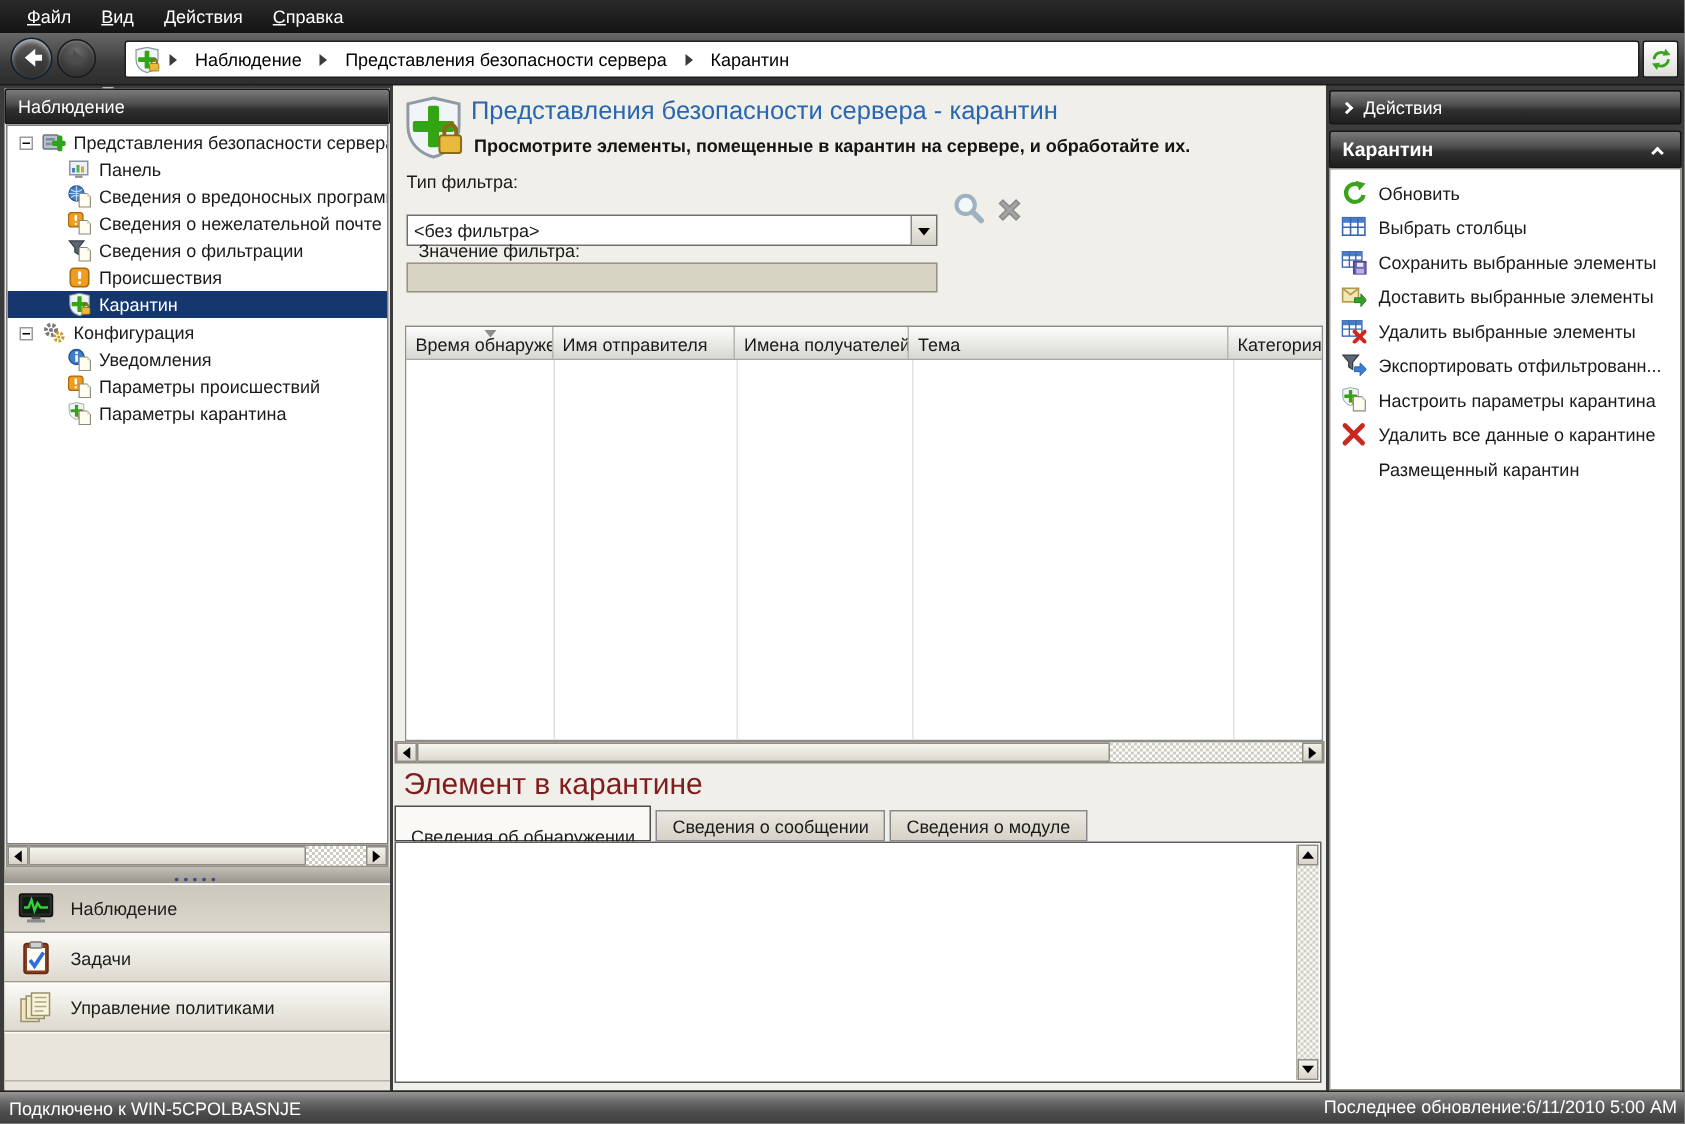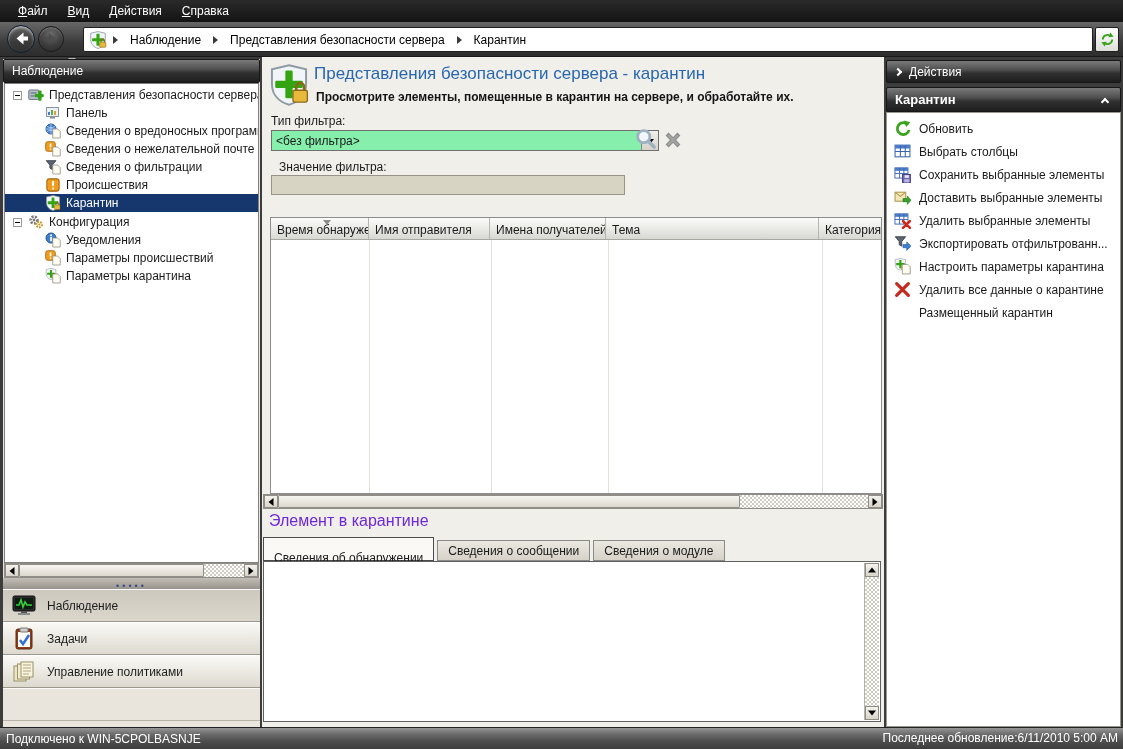--- a/index.html
+++ b/index.html
@@ -82,21 +82,21 @@
   .nav-btn.active { background:linear-gradient(#ccc8be,#dbd7cd); }
   .nav-lbl { color:#1c1c1c; }
   .nav-empty { height:33px; border-bottom:1px solid #b7b3a9; border-top:1px solid #fbfaf7; }
 
   
   .center-panel { position:absolute; left:262px; top:57px; width:622px; height:670px; background:#f1efe9; }
   .title-icon { position:absolute; left:6px; top:5px; }
   .page-title { position:absolute; left:52px; top:7px; font-size:17px; color:#2767b1; }
   .page-sub { position:absolute; left:54px; top:33px; color:#141414;font-weight:bold; }
   .f-label1 { position:absolute; left:9px; top:57px; }
-  .combo { position:absolute; left:9px; top:73px; width:388px; height:21px; background:#86efac;
+  .combo { position:absolute; left:9px; top:86px; width:354px; height:21px; background:#ffffff;
     border:1px solid #6f6f6f; display:flex; align-items:center; }
   .combo-text { flex:1; padding-left:4px; }
   .combo-btn { width:17px; height:100%; background:linear-gradient(#f2f0ea,#d6d2c8);
     border-left:1px solid #8a8a8a; position:relative; }
   .combo-btn::after { content:""; position:absolute; left:50%; top:50%; transform:translate(-50%,-40%);
     border-left:4px solid transparent; border-right:4px solid transparent; border-top:5px solid #000; }
   .search-ico { position:absolute; left:372px; top:71px; }
   .clear-ico { position:absolute; left:400px; top:72px; }
   .f-label2 { position:absolute; left:17px; top:103px; }
   .f-input { position:absolute; left:9px; top:118px; width:354px; height:20px; background:#d8d4c4;
@@ -106,21 +106,21 @@
   .thead { position:relative; display:flex; height:22px;
     background:linear-gradient(#fcfcfb,#e6e6e2 60%,#d8d8d3); border-bottom:1px solid #a8a8a3; }
   .th { border-right:1px solid #b6b6b0; padding:5px 4px 0 6px; white-space:nowrap; overflow:hidden; flex:none; }
   .th:nth-child(2){ width:98px; } .th:nth-child(3){ width:121px; } .th:nth-child(4){ width:116px; }
   .th:nth-child(5){ width:213px; } .th:nth-child(6){ width:64px; border-right:none; }
   .sort-arr { position:absolute; left:52px; top:2px; width:0; height:0;
     border-left:4px solid transparent; border-right:4px solid transparent; border-top:5px solid #8c8c8c; }
   .tbody { position:relative; height:253px; background:#fff; }
   .vl { position:absolute; top:0; bottom:0; width:1px; background:#e2e2dd; }
   .t-hscroll { position:absolute; left:1px; top:437px; width:620px; height:15px; display:flex; border:1px solid #8f8d85; }
-  .d-heading { position:absolute; left:7px; top:455px; font-size:16px; color:#6d28d9; }
+  .d-heading { position:absolute; left:7px; top:455px; font-size:20px; color:#7f1d1d; }
   .tabs { position:absolute; left:1px; top:480px; display:flex; gap:3px; align-items:flex-end; height:24px; }
   .tab { height:21px; padding:3px 10px 0 10px; background:linear-gradient(#ebe8e1,#d6d2c8);
     border:1px solid #8a8a8a; white-space:nowrap; }
   .tab.active { height:24px; padding-top:13px; background:#faf9f6; border:1px solid #4c4c4c; }
   .detailbox { position:absolute; left:1px; top:504px; width:618px; height:161px; background:#fff;
     border:1px solid #5f5f5f; }
   .v-scroll { position:absolute; right:1px; top:1px; bottom:1px; width:15px; display:flex;
     flex-direction:column; border-left:1px solid #b5b2a9; }
   .v-scroll .sbtn { width:100%; height:14px; }
   .v-track { flex:1; }

